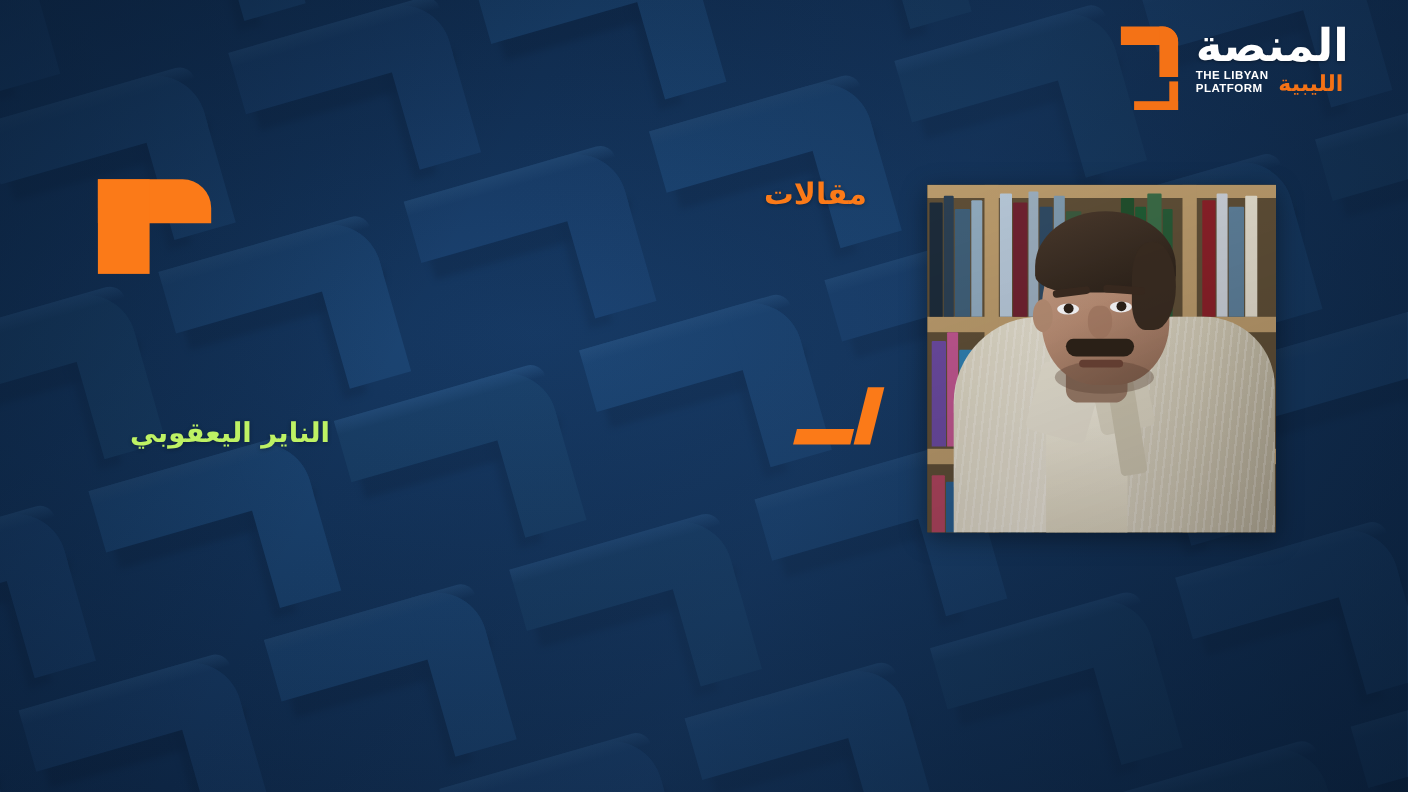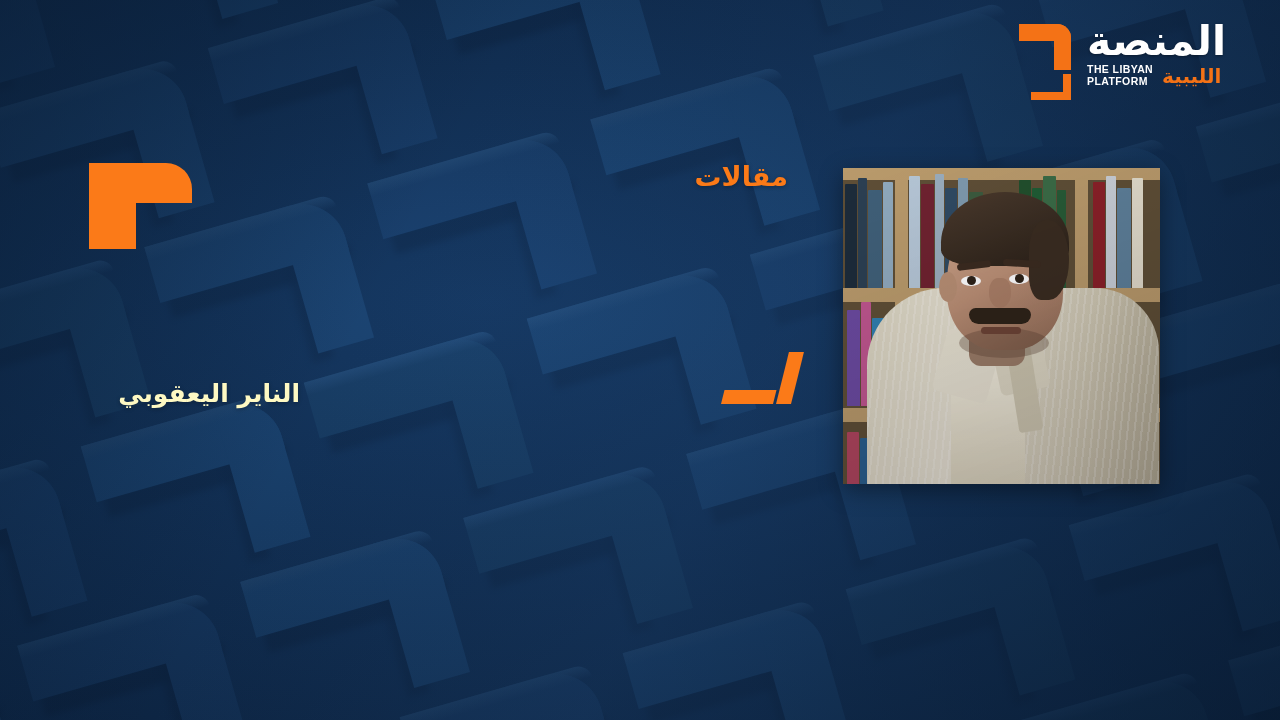--- a/index.html
+++ b/index.html
@@ -169,21 +169,21 @@
   #headline {
     position:absolute; right:570px; top:259px;
     width:660px; text-align:right;
     color:#ffffff;
     font-size:38px; font-weight:bold;
     line-height:1.25;
     text-shadow:0 2px 6px rgba(0,0,0,.38);
   }
   #author {
     position:absolute; right:980px; top:381px;
-    color:#fef9c3;
+    color:#bef264;
     font-size:25px; font-weight:bold;
     line-height:1;
     text-shadow:0 1px 4px rgba(0,0,0,.30);
   }
 
   
   #portrait {
     position:absolute; left:843px; top:168px;
     width:317px; height:316px;
     overflow:hidden;

